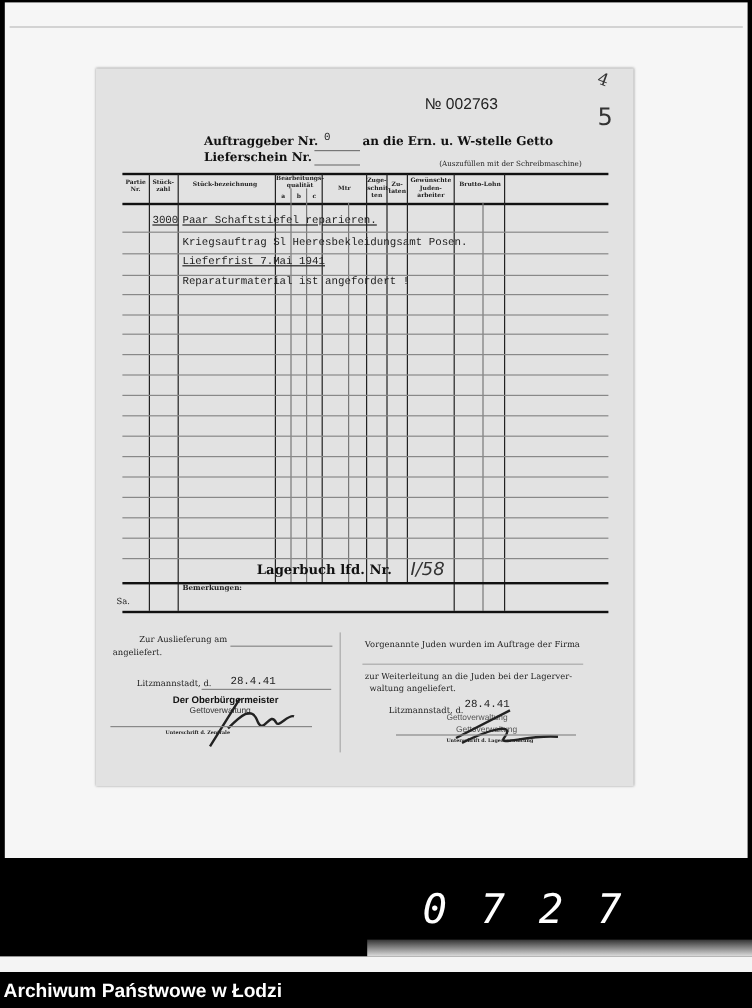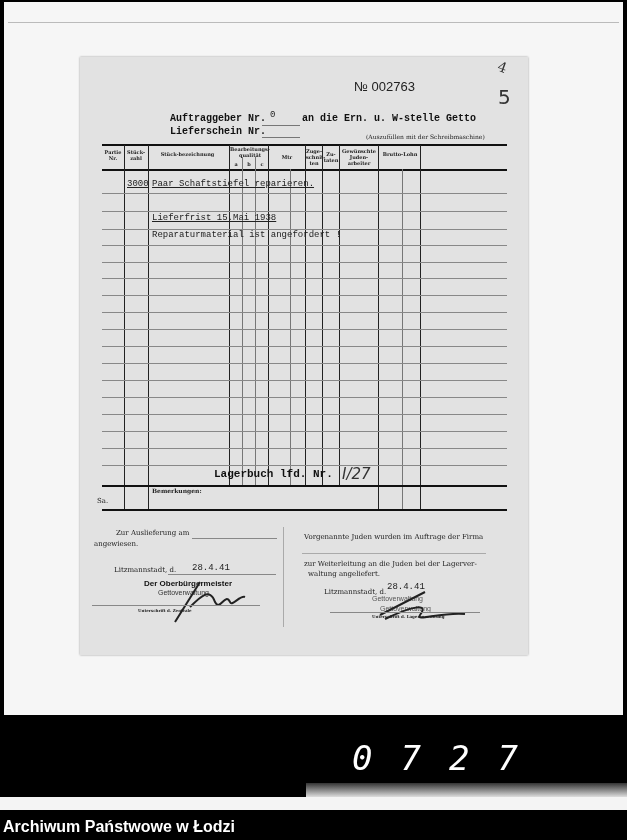--- a/index.html
+++ b/index.html
@@ -4,21 +4,21 @@
 <style>
   html, body { margin:0; padding:0; }
   body { width:627px; height:840px; background:#000; position:relative; overflow:hidden; font-family:"DejaVu Serif", serif; }
   .mount { position:absolute; left:4px; top:2px; width:619px; height:713px; background:#f6f6f6; }
   .mount-line { position:absolute; left:8px; top:22px; width:611px; height:1px; background:#bbb; }
   .page { position:absolute; left:80px; top:57px; width:448px; height:598px; background:#e2e2e2; box-shadow:0 0 2px #999; overflow:hidden; }
   .abs { position:absolute; }
   .title { left:188px; top:13px; font-size:20px; font-weight:bold; font-family:"DejaVu Serif", serif; letter-spacing:1px; color:#111; }
   .num { left:274px; top:22px; font-size:13px; font-family:Liberation Sans, sans-serif; color:#222; }
   .pgnum { left:418px; top:28px; font-size:20px; font-family:"DejaVu Sans", sans-serif; color:#333; }
-  .hdr { font-size:10px; font-weight:bold; color:#111;font-family:Liberation Mono, monospace; }
+  .hdr { font-size:10px; font-weight:bold; color:#111; }
   .small { font-size:6px; color:#222; }
   .tiny { font-size:5px; color:#222; text-align:center; line-height:6px; font-weight:bold; }
   .hline { position:absolute; background:#555; height:1px; }
   .vline { position:absolute; background:#222; width:1px; }
   .thick { height:2px; background:#111; }
   .typed { font-family:"Liberation Mono", monospace; font-size:9px; color:#222; }
   .script { font-family:"DejaVu Serif", serif; font-size:7px; color:#222; }
   .film { position:absolute; left:306px; top:717px; width:321px; height:78px; background:#000; }
   .film-bottom { position:absolute; left:306px; top:783px; width:321px; height:14px; background:linear-gradient(#333,#ddd); }
   .digits { position:absolute; left:352px; top:738px; font-family:"DejaVu Sans Mono", monospace; font-size:34px; color:#fff; letter-spacing:28px; font-style:italic; font-weight:200; }
@@ -90,31 +90,32 @@
   <div class="hline" style="left:22px;top:340px;width:405px;background:#888;"></div>
   <div class="hline" style="left:22px;top:357px;width:405px;background:#888;"></div>
   <div class="hline" style="left:22px;top:374px;width:405px;background:#888;"></div>
   <div class="hline" style="left:22px;top:391px;width:405px;background:#888;"></div>
   <div class="hline" style="left:22px;top:408px;width:405px;background:#888;"></div>
   <div class="hline thick" style="left:22px;top:428px;width:405px;"></div>
   <div class="hline thick" style="left:22px;top:452px;width:405px;"></div>
 
   <div class="abs typed" style="left:47px;top:122px;text-decoration:underline;">3000</div>
   <div class="abs typed" style="left:72px;top:122px;text-decoration:underline;">Paar Schaftstiefel reparieren.</div>
-  <div class="abs typed" style="left:72px;top:156px;text-decoration:underline;">Lieferfrist 15.Mai 1938</div>
+  <div class="abs typed" style="left:72px;top:140px;">Kriegsauftrag Sl Heeresbekleidungsamt Posen.</div>
+  <div class="abs typed" style="left:72px;top:156px;text-decoration:underline;">Lieferfrist 7.Mai 1941</div>
   <div class="abs typed" style="left:72px;top:173px;">Reparaturmaterial ist angefordert !</div>
 
   <div class="abs hdr" style="left:134px;top:411px;font-size:11px;">Lagerbuch lfd. Nr.</div>
-  <div class="abs" style="left:262px;top:408px;font-size:15px;font-style:italic;font-family:'DejaVu Sans',sans-serif;color:#333;">I/27</div>
+  <div class="abs" style="left:262px;top:408px;font-size:15px;font-style:italic;font-family:'DejaVu Sans',sans-serif;color:#333;">I/58</div>
   <div class="abs small" style="left:72px;top:430px;font-weight:bold;">Bemerkungen:</div>
   <div class="abs small" style="left:17px;top:440px;font-size:7px;">Sa.</div>
 
   <div class="abs script" style="left:36px;top:472px;">Zur Auslieferung am</div>
   <div class="abs" style="left:112px;top:481px;width:85px;height:1px;background:#888;"></div>
-  <div class="abs script" style="left:14px;top:483px;">angewiesen.</div>
+  <div class="abs script" style="left:14px;top:483px;">angeliefert.</div>
   <div class="abs script" style="left:34px;top:509px;">Litzmannstadt, d.</div>
   <div class="abs typed" style="left:112px;top:506px;">28.4.41</div>
   <div class="abs" style="left:88px;top:517px;width:108px;height:1px;background:#888;"></div>
   <div class="abs" style="left:64px;top:522px;font-family:'Liberation Sans',sans-serif;font-size:8px;font-weight:bold;color:#111;">Der Oberbürgermeister</div>
   <div class="abs" style="left:78px;top:532px;font-family:'Liberation Sans',sans-serif;font-size:7px;color:#333;">Gettoverwaltung</div>
   <svg class="abs" style="left:90px;top:520px;" width="80" height="50">
     <path d="M5 45 L30 5 M20 30 C30 20 40 10 45 25 C50 35 55 15 60 25 C62 30 70 18 75 20" stroke="#222" stroke-width="2" fill="none"></path>
   </svg>
   <div class="abs" style="left:12px;top:548px;width:168px;height:1px;background:#888;"></div>
   <div class="abs" style="left:58px;top:551px;font-size:4px;font-weight:bold;color:#222;">Unterschrift d. Zentrale</div>

